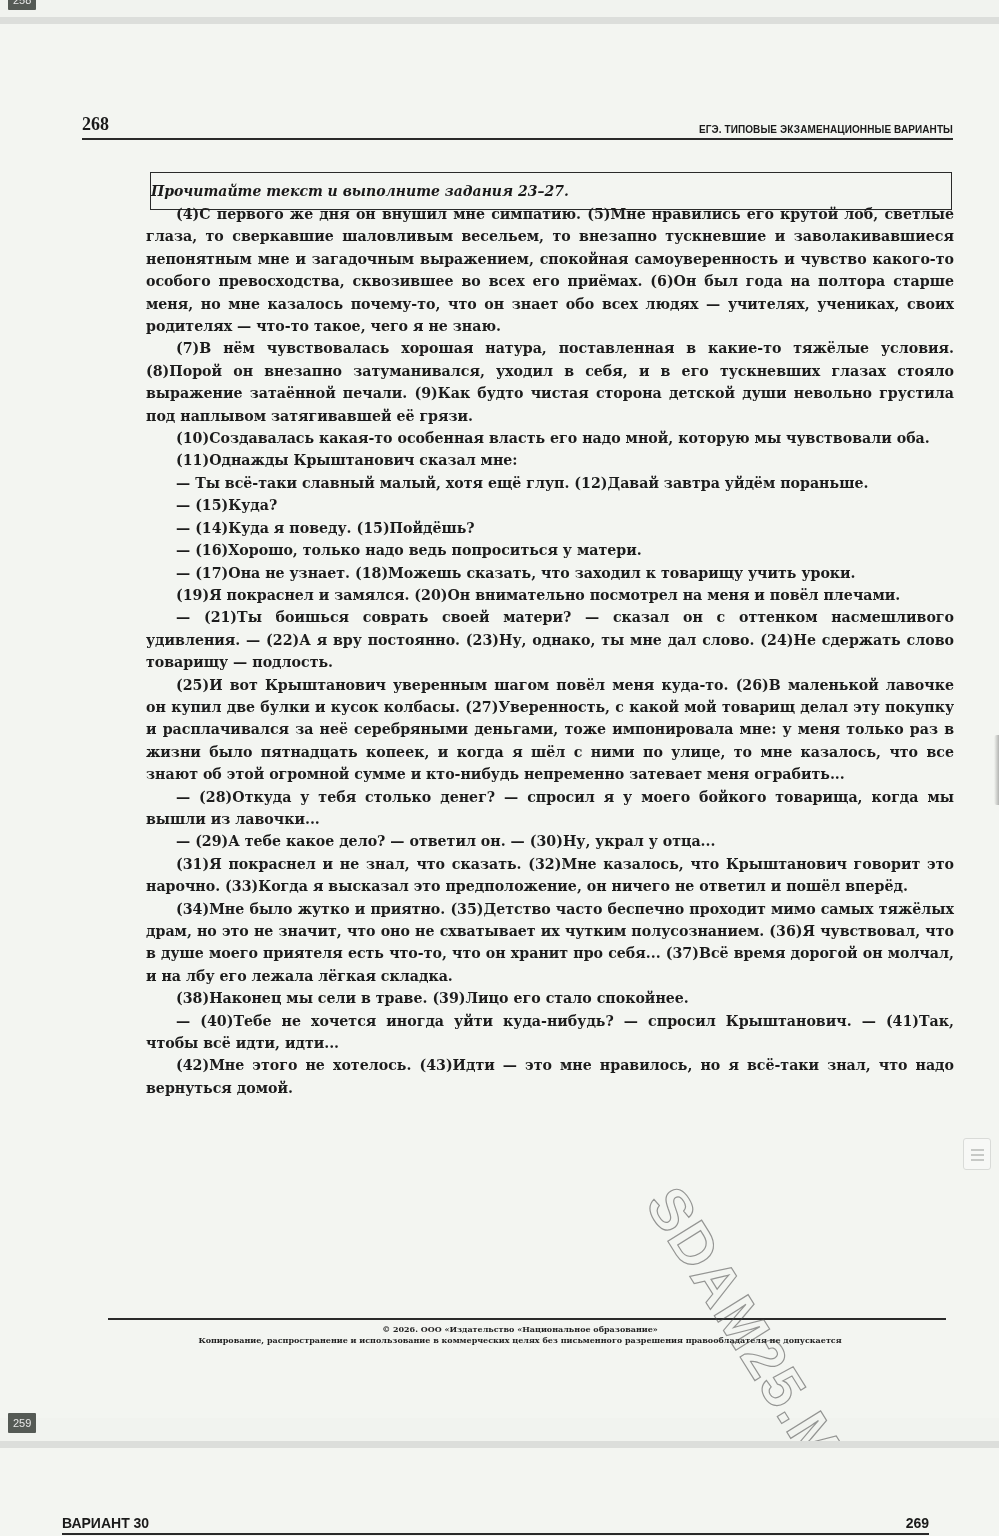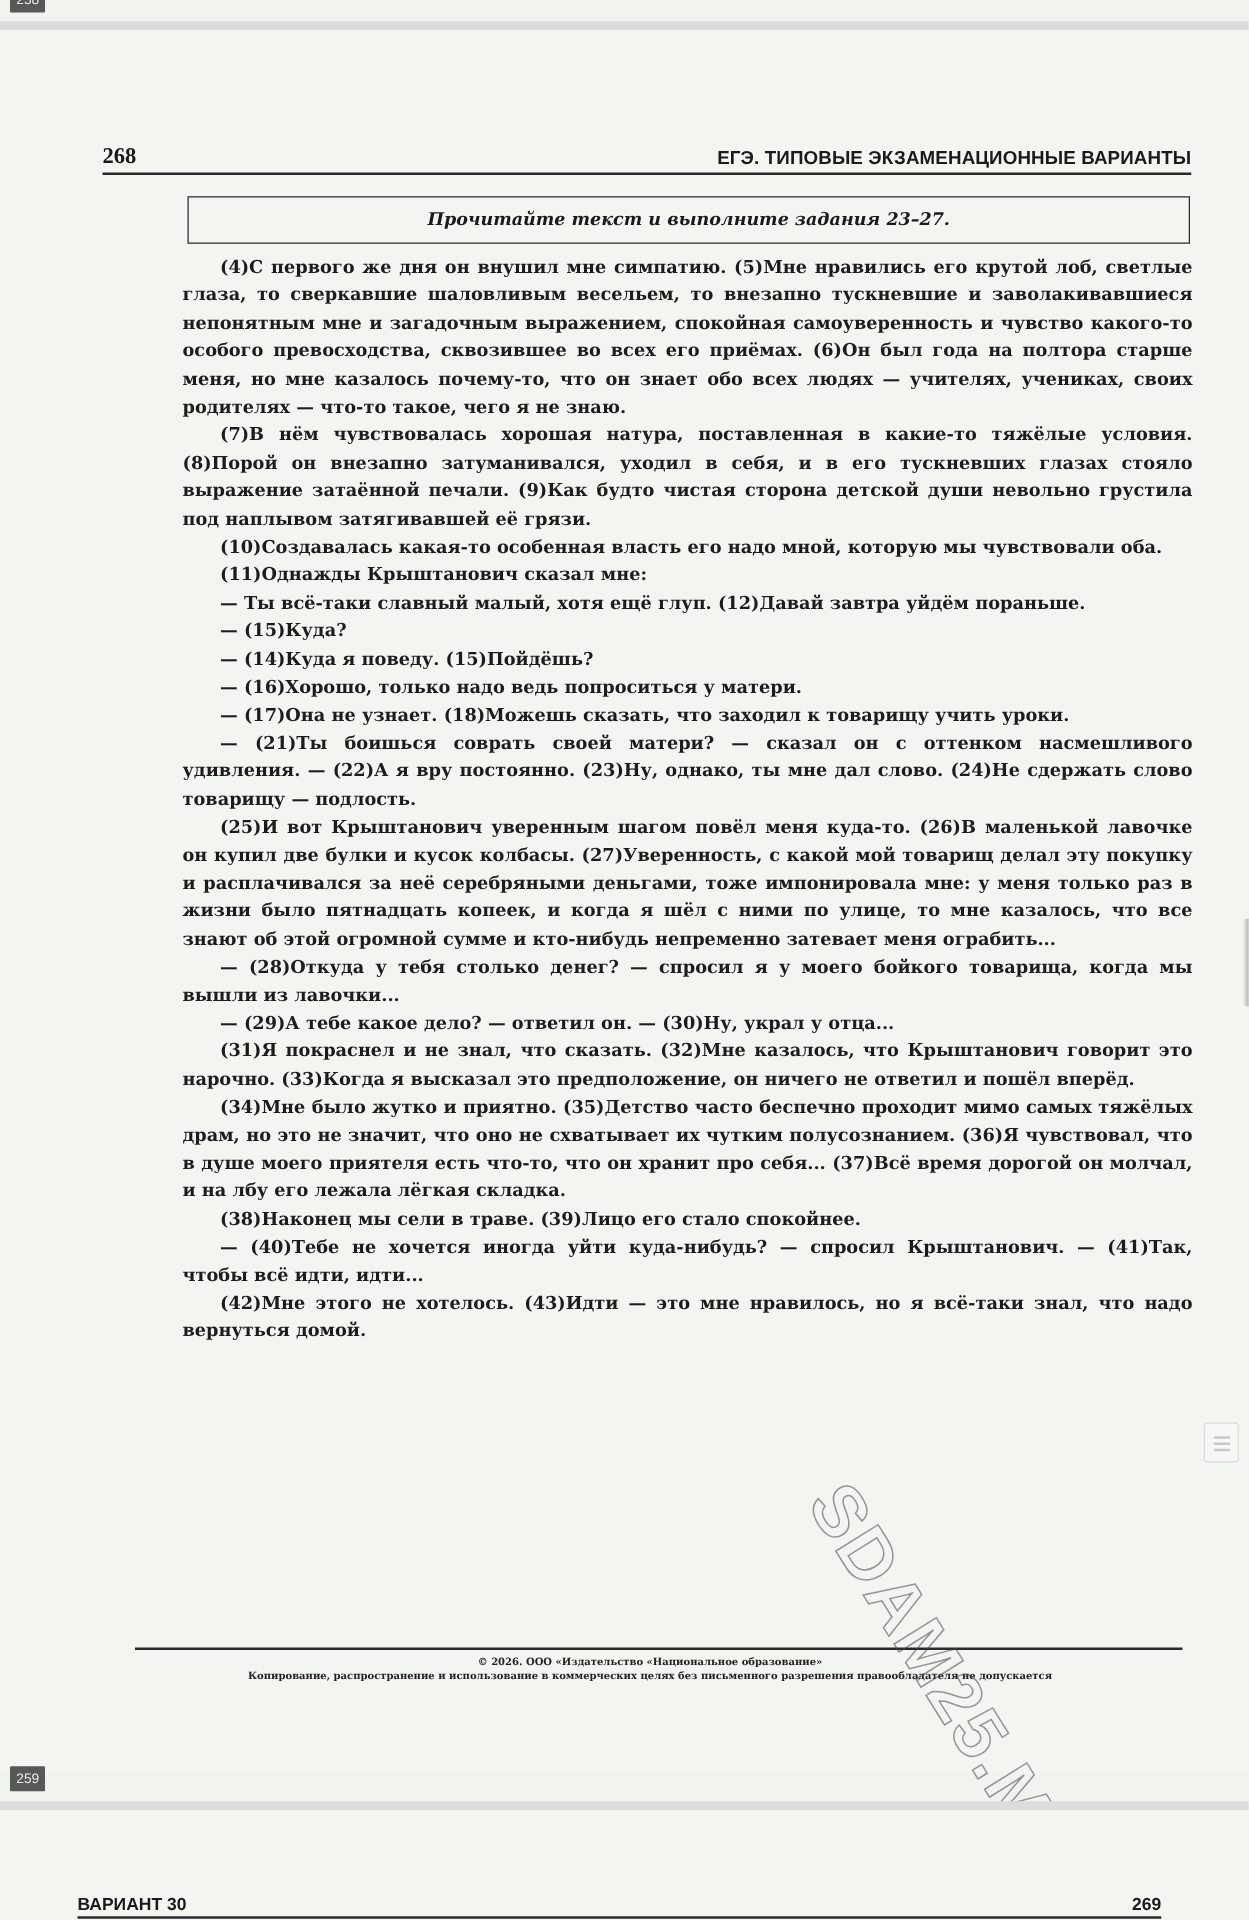--- a/index.html
+++ b/index.html
@@ -54,32 +54,31 @@
     position: absolute;
     left: 0;
     bottom: 3px;
     font-size: 18px;
     font-family: Liberation Serif, serif;
   }
   .running-head .title {
     position: absolute;
     right: 0;
     bottom: 3px;
-    font-size: 15px;
+    font-size: 10px;
     letter-spacing: 0.1px;
     text-align: center;
   }
   .task-box {
     position: absolute;
     left: 150px;
     right: 47px;
-    top: 157px;
+    top: 172px;
     height: 36px;
     border: 1.5px solid #2a2a2a;
-    text-align: center;
     font-family: "DejaVu Serif", serif;
     font-style: italic;
     font-weight: bold;
     font-size: 14px;
     line-height: 36px;
   }
   .text-body {
     position: absolute;
     left: 146px;
     width: 808px;
@@ -191,20 +190,21 @@
 <div class="text-body">
   <p>(4)С первого же дня он внушил мне симпатию. (5)Мне нравились его крутой лоб, светлые глаза, то сверкавшие шаловливым весельем, то внезапно тускневшие и заволакивавшиеся непонятным мне и загадочным выражением, спокойная самоуверенность и чувство какого-то особого превосходства, сквозившее во всех его приёмах. (6)Он был года на полтора старше меня, но мне казалось почему-то, что он знает обо всех людях — учителях, учениках, своих родителях — что-то такое, чего я не знаю.</p>
   <p>(7)В нём чувствовалась хорошая натура, поставленная в какие-то тяжёлые условия. (8)Порой он внезапно затуманивался, уходил в себя, и в его тускневших глазах стояло выражение затаённой печали. (9)Как будто чистая сторона детской души невольно грустила под наплывом затягивавшей её грязи.</p>
   <p>(10)Создавалась какая-то особенная власть его надо мной, которую мы чувствовали оба.</p>
   <p>(11)Однажды Крыштанович сказал мне:</p>
   <p>— Ты всё-таки славный малый, хотя ещё глуп. (12)Давай завтра уйдём пораньше.</p>
   <p>— (15)Куда?</p>
   <p>— (14)Куда я поведу. (15)Пойдёшь?</p>
   <p>— (16)Хорошо, только надо ведь попроситься у матери.</p>
   <p>— (17)Она не узнает. (18)Можешь сказать, что заходил к товарищу учить уроки.</p>
+  <p>(19)Я покраснел и замялся. (20)Он внимательно посмотрел на меня и повёл плечами.</p>
   <p>— (21)Ты боишься соврать своей матери? — сказал он с оттенком насмешливого удивления. — (22)А я вру постоянно. (23)Ну, однако, ты мне дал слово. (24)Не сдержать слово товарищу — подлость.</p>
   <p>(25)И вот Крыштанович уверенным шагом повёл меня куда-то. (26)В маленькой лавочке он купил две булки и кусок колбасы. (27)Уверенность, с какой мой товарищ делал эту покупку и расплачивался за неё серебряными деньгами, тоже импонировала мне: у меня только раз в жизни было пятнадцать копеек, и когда я шёл с ними по улице, то мне казалось, что все знают об этой огромной сумме и кто-нибудь непременно затевает меня ограбить...</p>
   <p>— (28)Откуда у тебя столько денег? — спросил я у моего бойкого товарища, когда мы вышли из лавочки...</p>
   <p>— (29)А тебе какое дело? — ответил он. — (30)Ну, украл у отца...</p>
   <p>(31)Я покраснел и не знал, что сказать. (32)Мне казалось, что Крыштанович говорит это нарочно. (33)Когда я высказал это предположение, он ничего не ответил и пошёл вперёд.</p>
   <p>(34)Мне было жутко и приятно. (35)Детство часто беспечно проходит мимо самых тяжёлых драм, но это не значит, что оно не схватывает их чутким полусознанием. (36)Я чувствовал, что в душе моего приятеля есть что-то, что он хранит про себя... (37)Всё время дорогой он молчал, и на лбу его лежала лёгкая складка.</p>
   <p>(38)Наконец мы сели в траве. (39)Лицо его стало спокойнее.</p>
   <p>— (40)Тебе не хочется иногда уйти куда-нибудь? — спросил Крыштанович. — (41)Так, чтобы всё идти, идти...</p>
   <p>(42)Мне этого не хотелось. (43)Идти — это мне нравилось, но я всё-таки знал, что надо вернуться домой.</p>
 </div>

